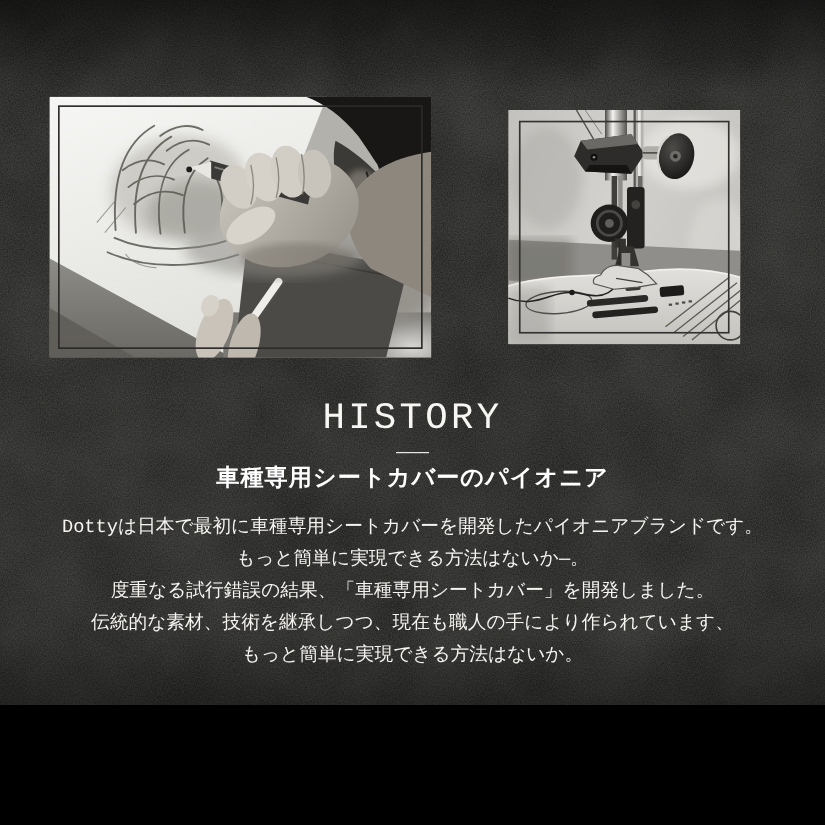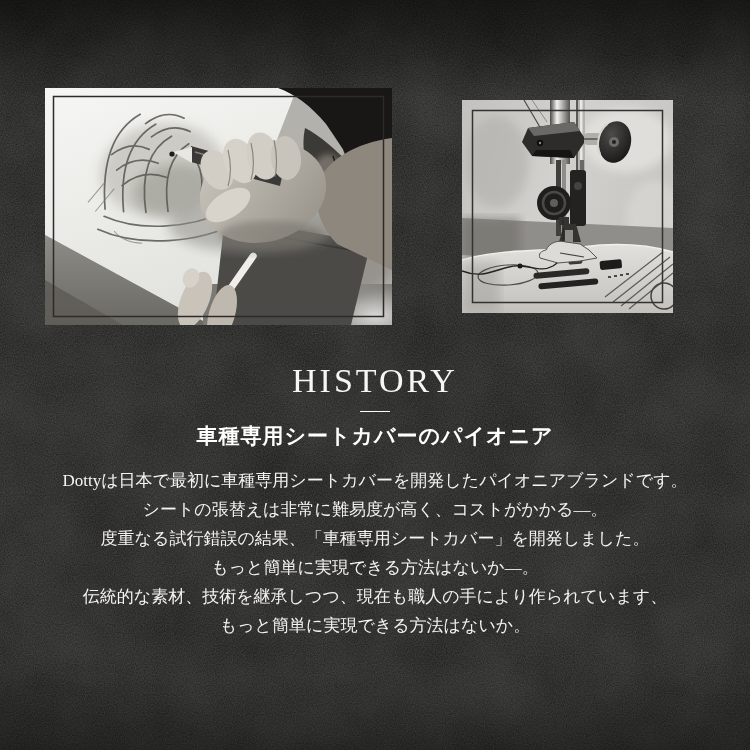--- a/index.html
+++ b/index.html
@@ -1,19 +1,19 @@
 <!DOCTYPE html>
 <html><head>
 <meta charset="utf-8">
 <style>
   html,body{margin:0;padding:0;background:#000;}
   .page{
-    position:relative;width:750px;height:750px;overflow:hidden;
+    position:relative;width:750px;height:641px;overflow:hidden;
     background:#141413;
-    font-family:Liberation Serif, serif;
+    font-family:Liberation Mono, monospace;
   }
   .bg-noise{position:absolute;left:0;top:0;width:750px;height:750px;}
   .vignette{
     position:absolute;inset:0;pointer-events:none;
     background:
       linear-gradient(180deg, rgba(0,0,0,0.55) 0%, rgba(0,0,0,0) 13%),
       linear-gradient(0deg, rgba(0,0,0,0.25) 0%, rgba(0,0,0,0) 10%),
       radial-gradient(ellipse 120% 95% at 50% 45%, rgba(0,0,0,0) 55%, rgba(0,0,0,0.34) 100%);
   }
   .photo{position:absolute;}
@@ -287,21 +287,20 @@
       <rect x="10.5" y="10.5" width="190" height="192" fill="none" stroke="#333230" stroke-width="1.5"></rect>
     </svg>
   </div>
 
   <div class="history">
     <h2 class="h-title">HISTORY</h2>
     <div class="h-divider"></div>
     <h3 class="h-heading">車種専用シートカバーのパイオニア</h3>
     <div class="h-para">
       <p>Dottyは日本で最初に車種専用シートカバーを開発したパイオニアブランドです。</p>
-      <p>シートの張替えは非常に難易度が高く、コストがかかる―。</p>
+      <p>もっと簡単に実現できる方法はないか―。</p>
       <p>度重なる試行錯誤の結果、「車種専用シートカバー」を開発しました。</p>
-      <p>もっと簡単に実現できる方法はないか―。</p>
       <p>伝統的な素材、技術を継承しつつ、現在も職人の手により作られています、</p>
       <p>もっと簡単に実現できる方法はないか。</p>
     </div>
   </div>
 
 </div>
 
 </body></html>

